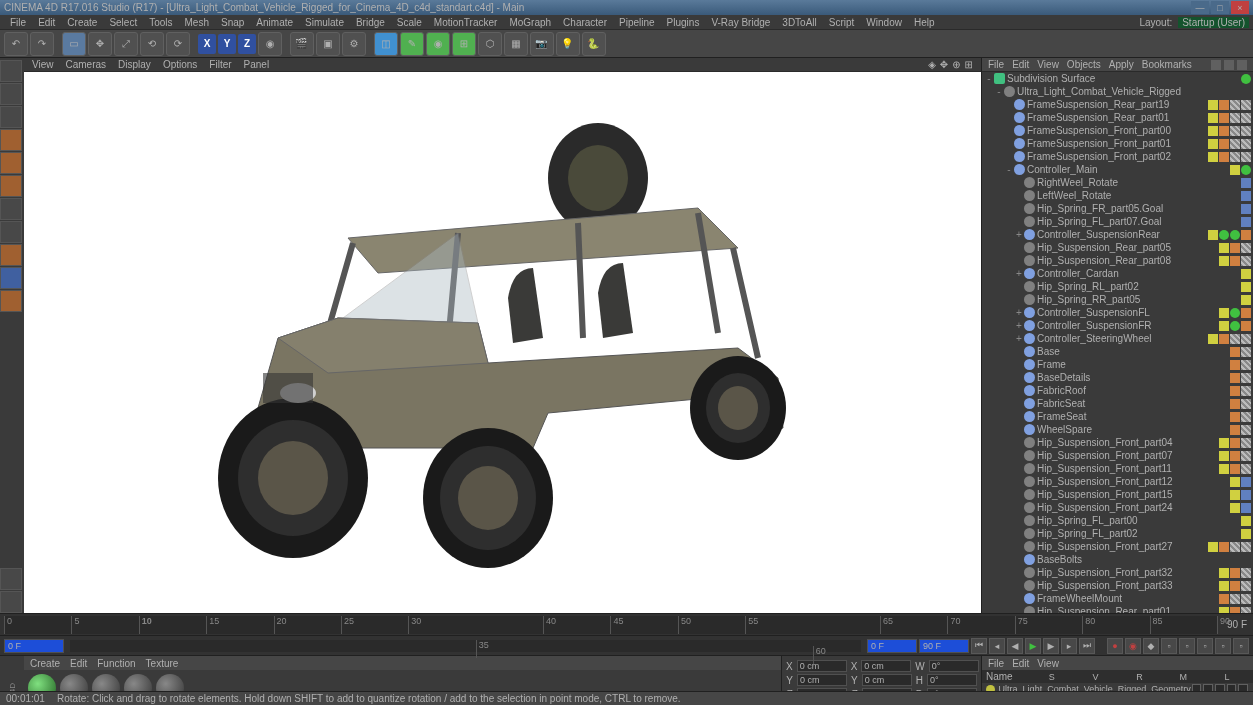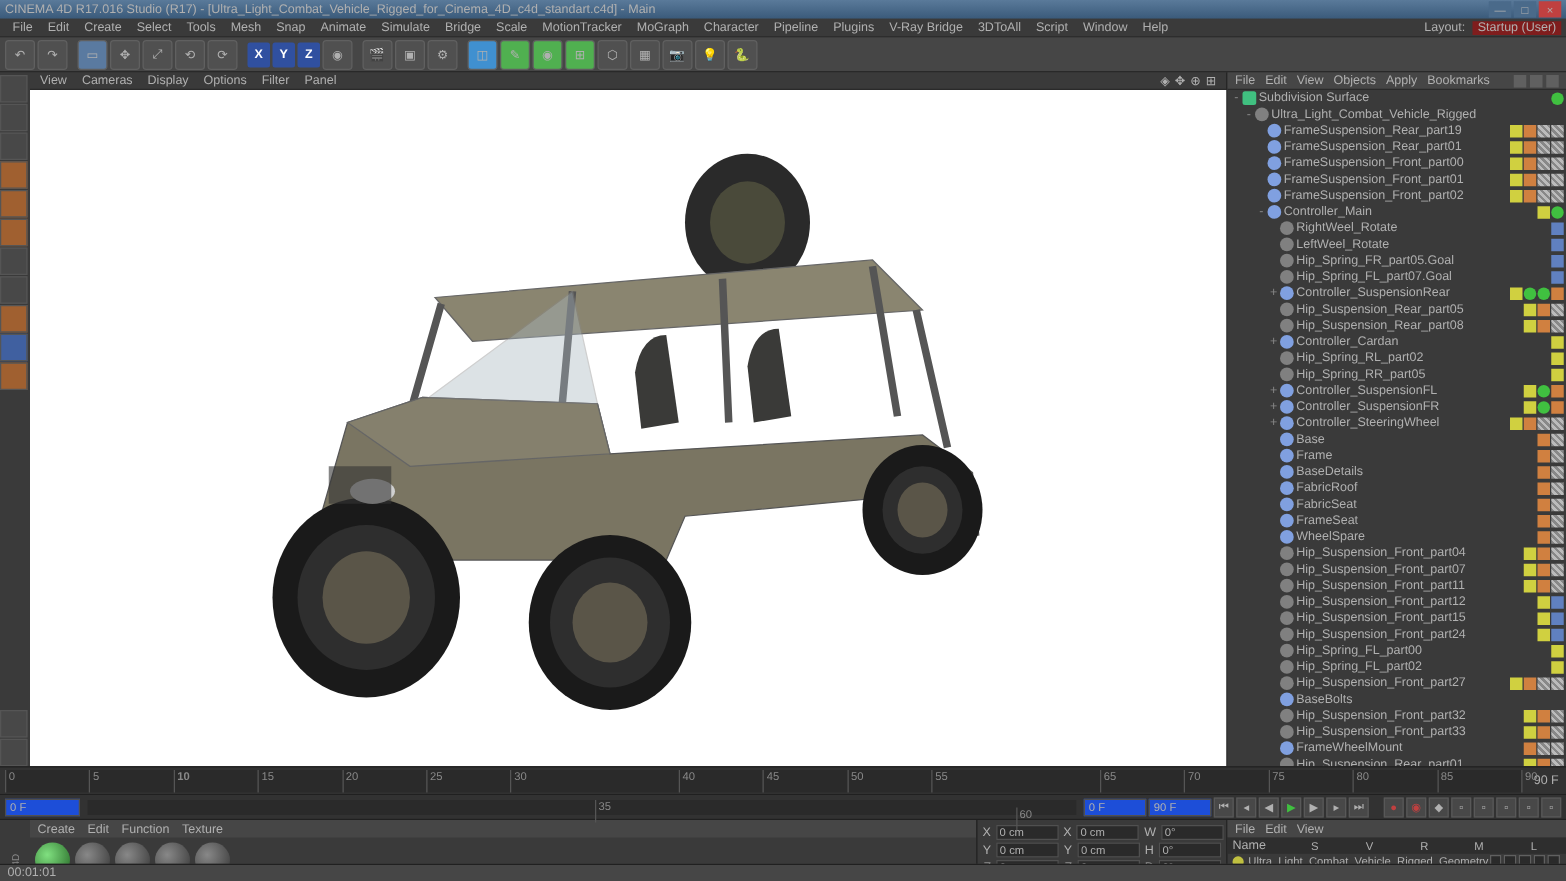--- a/index.html
+++ b/index.html
@@ -106,21 +106,21 @@
   <span>MoGraph</span>
   <span>Character</span>
   <span>Pipeline</span>
   <span>Plugins</span>
   <span>V-Ray Bridge</span>
   <span>3DToAll</span>
   <span>Script</span>
   <span>Window</span>
   <span>Help</span>
   <span class="layout-label">Layout:</span>
-  <span style="background:#7f1d1d;padding:0 4px">Startup (User)</span>
+  <span style="background:#14532d;padding:0 4px">Startup (User)</span>
 </div>
 
 <div class="toolbar">
   <div class="tb-btn">↶</div>
   <div class="tb-btn">↷</div>
   <div class="tb-sep"></div>
   <div class="tb-btn active">▭</div>
   <div class="tb-btn">✥</div>
   <div class="tb-btn">⤢</div>
   <div class="tb-btn">⟲</div>
@@ -814,13 +814,14 @@
           <span class="attr-chk"></span>
           <span class="attr-chk"></span>
           <span class="attr-chk"></span>
         </div>
       </div>
   </div>
 </div>
 
 <div class="statusbar">
   <span>00:01:01</span>
+  <span>Rotate: Click and drag to rotate elements. Hold down SHIFT to add to quantize rotation / add to the selection in point mode, CTRL to remove.</span>
 </div>
 
 </body></html>

